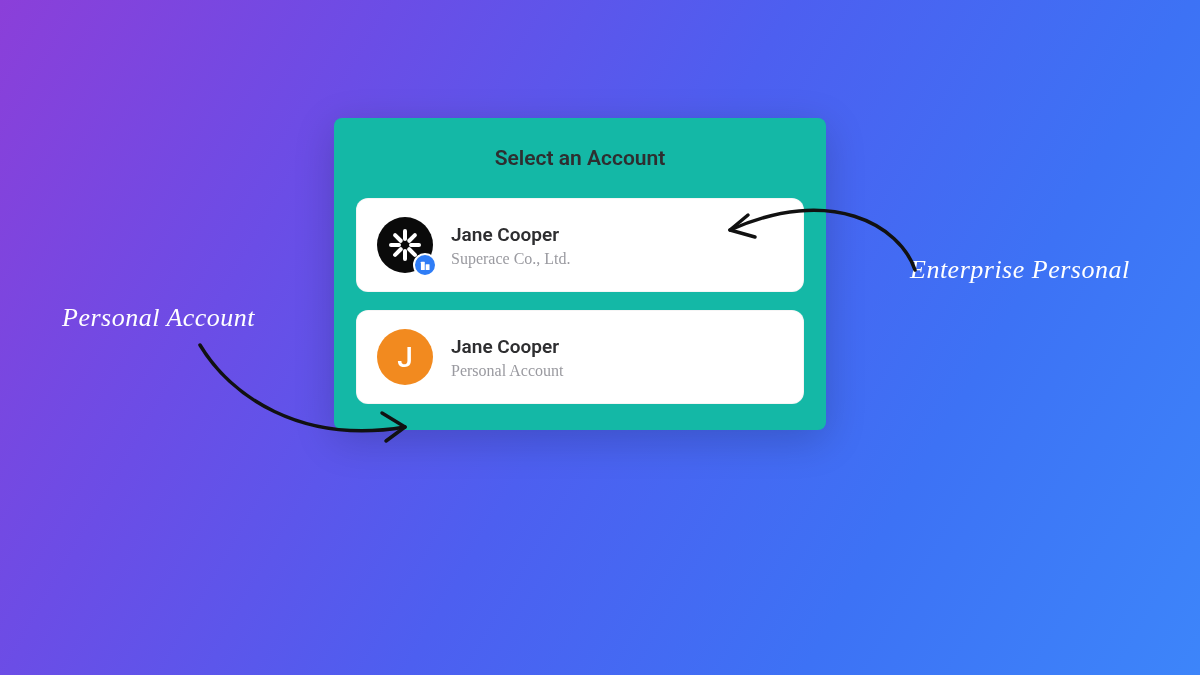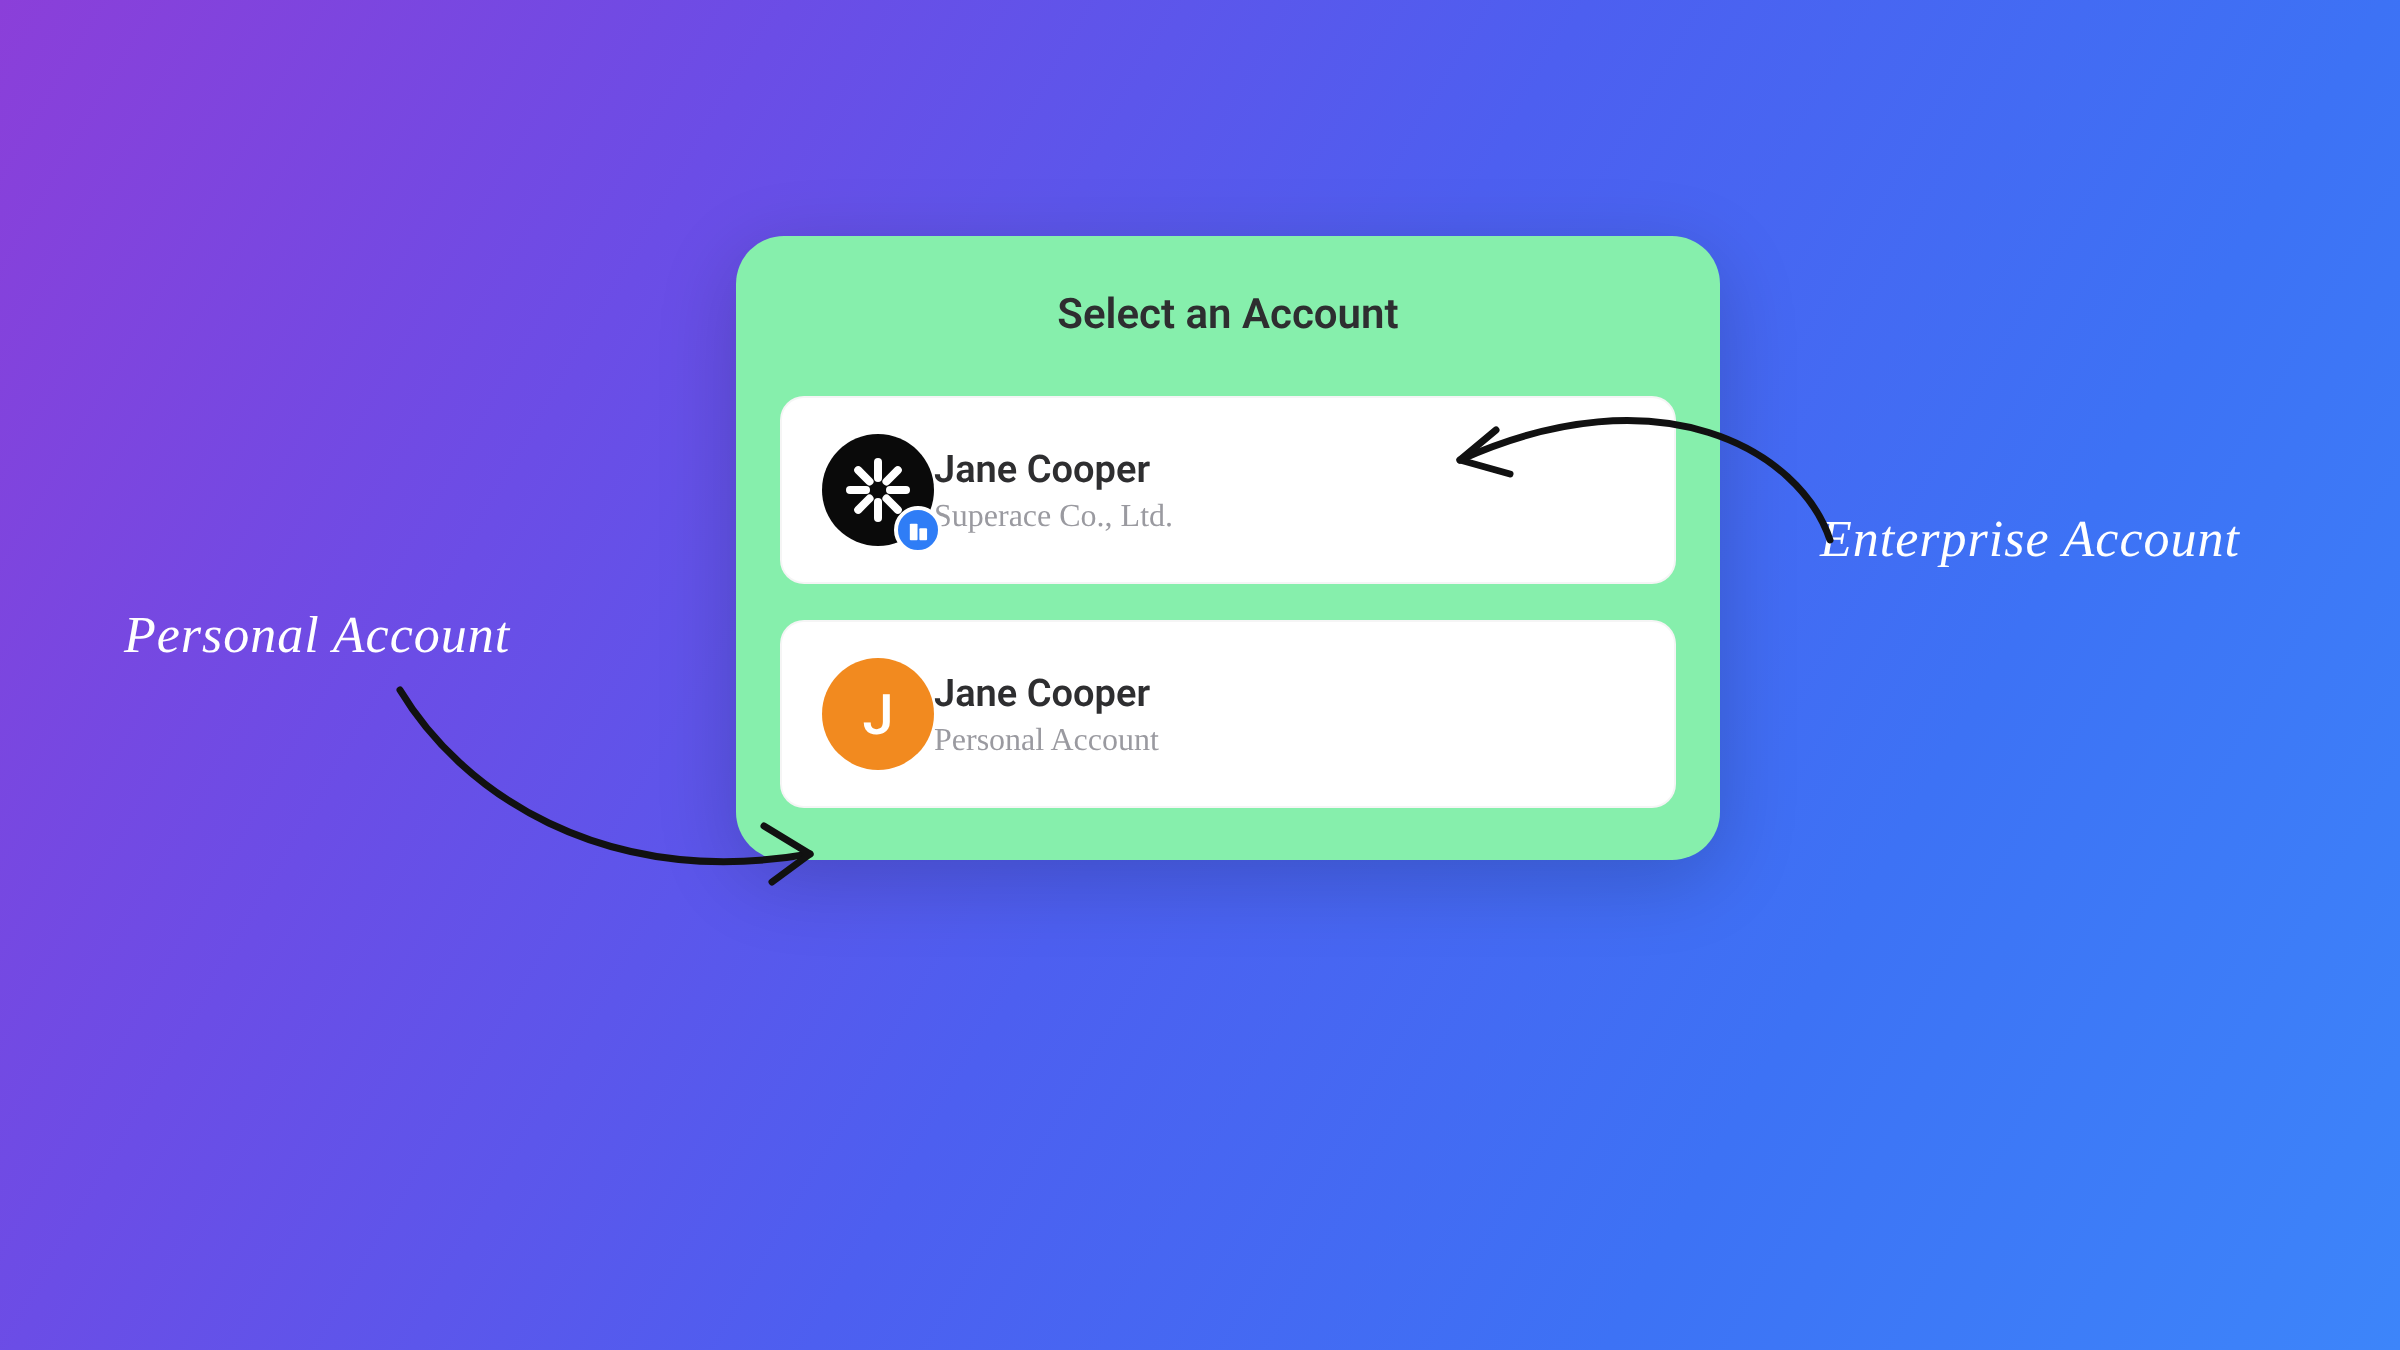--- a/index.html
+++ b/index.html
@@ -10,42 +10,42 @@
     body {
       width: 1200px;
       height: 675px;
       background: linear-gradient(120deg, #8b3fd9 0%, #6b4de6 25%, #4d5ff0 50%, #3d72f5 75%, #3d85fa 100%);
       font-family: -apple-system, BlinkMacSystemFont, "Segoe UI", Roboto, Helvetica, Arial, sans-serif;
       position: relative;
       overflow: hidden;
     }
     .modal {
       position: absolute;
-      left: 368px;
+      left: 334px;
       top: 118px;
       width: 492px;
-      background: #86efac;
-      border-radius: 24px;
+      background: #14b8a6;
+      border-radius: 8px;
       padding: 28px 22px 26px 22px;
       box-shadow: 0 10px 40px rgba(0,0,0,0.18);
     }
     .modal-title {
       text-align: center;
       font-size: 21px;
       font-weight: 600;
       color: #2e2e30;
       margin-bottom: 28px;
     }
     .account-card {
       background: #ffffff;
       border-radius: 12px;
       padding: 18px 20px;
       display: flex;
       align-items: center;
-      gap: 0;
+      gap: 18px;
       cursor: pointer;
       margin-bottom: 18px;
       border: 1px solid rgba(0,0,0,0.04);
     }
     .account-card:last-child {
       margin-bottom: 0;
     }
     .avatar-wrap {
       position: relative;
       width: 56px;
@@ -161,21 +161,21 @@
       </div>
     </div>
     <div class="account-text">
       <div class="account-name">Jane Cooper</div>
       <div class="account-sub">Personal Account</div>
     </div>
   </div>
 </div>
 
 <div class="annotation left">Personal Account</div>
-<div class="annotation right">Enterprise Account</div>
+<div class="annotation right">Enterprise Personal</div>
 
 <svg class="arrow" style="left:700px; top:175px;" width="230" height="110" viewBox="0 0 230 110">
   <path d="M 215 95 C 200 50, 130 10, 30 55" stroke="#111" stroke-width="3.5" fill="none" stroke-linecap="round"></path>
   <path d="M 30 55 L 48 40 M 30 55 L 55 62" stroke="#111" stroke-width="3.5" fill="none" stroke-linecap="round"></path>
 </svg>
 
 <svg class="arrow" style="left:180px; top:335px;" width="250" height="130" viewBox="0 0 250 130">
   <path d="M 20 10 C 50 60, 120 110, 225 92" stroke="#111" stroke-width="3.5" fill="none" stroke-linecap="round"></path>
   <path d="M 225 92 L 202 78 M 225 92 L 206 106" stroke="#111" stroke-width="3.5" fill="none" stroke-linecap="round"></path>
 </svg>

